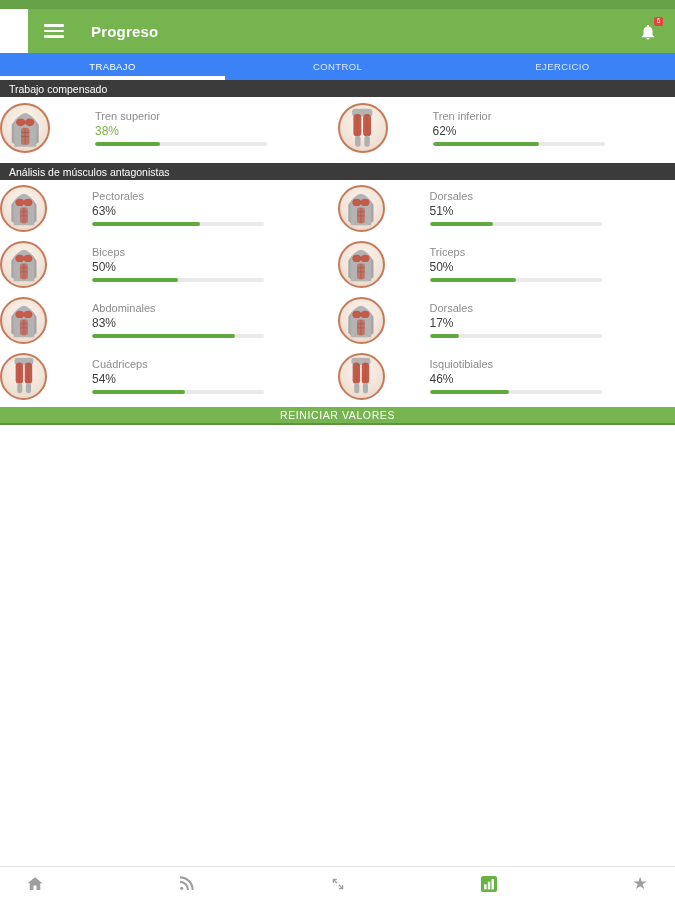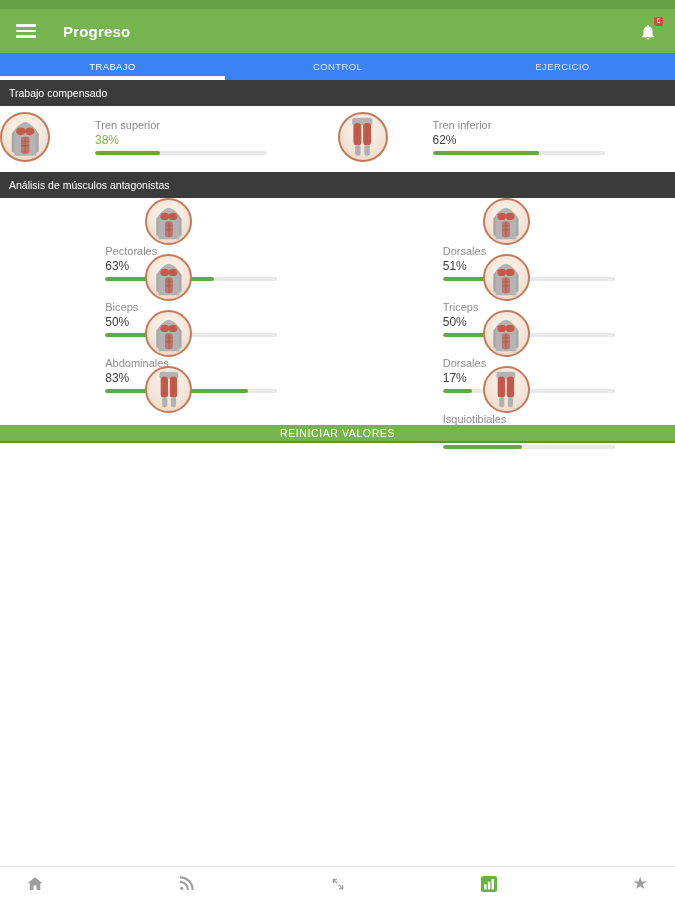--- a/index.html
+++ b/index.html
@@ -6,21 +6,21 @@
   * { box-sizing:border-box; }
   .app {
     width:675px; height:900px; margin:0 auto; background:#fff;
     font-family:"Liberation Sans","DejaVu Sans",sans-serif;
     display:flex; flex-direction:column; position:relative; overflow:hidden;
   }
   
   .statusbar { height:9px; background:#67a248; flex:0 0 auto; }
   .appbar {
     height:44px; background:#76b44f; display:flex; align-items:center;
-    padding:0 16px; flex:0 0 auto;
+    padding:0 16px; flex:0 0 auto;margin-left:28px;
   }
   .menu-btn { width:20px; display:flex; flex-direction:column; gap:3px; cursor:pointer; }
   .menu-btn span { display:block; height:2.4px; background:#fff; border-radius:1px; opacity:.95; }
   .appbar-title { color:#fff; font-size:15px; font-weight:bold; letter-spacing:.2px; margin-left:27px; }
   .appbar-spacer { flex:1; }
   .bell-wrap { position:relative; width:20px; height:20px; cursor:pointer; }
   .bell-wrap svg { width:18px; height:18px; display:block; margin-top:2px; }
   .badge {
     position:absolute; top:-4px; right:-4px; min-width:9px; height:9px;
     background:#e5443c; border-radius:2px; color:#fff; font-size:6.5px;
@@ -32,27 +32,27 @@
     color:rgba(255,255,255,.82); font-size:9.5px; letter-spacing:.4px;
     position:relative; cursor:pointer; text-transform:uppercase;
   }
   .tab.active { color:#fff; }
   .tab.active::after {
     content:""; position:absolute; left:0; right:0; bottom:0; height:4px; background:#fff;
   }
   
   .sec-head {
     background:#3b3b3b; color:#fff; font-size:10.5px; height:17px;
-    display:flex; align-items:center; padding:13px 9px; flex:0 0 auto;
+    display:flex; align-items:center; padding:0 9px; flex:0 0 auto;
   }
   .sec-head.second { margin-top:4px; }
   
   .grid { display:grid; grid-template-columns:1fr 1fr; flex:0 0 auto; }
   .grid.comp .item { height:62px; }
-  .grid.antag .item { height:56px;flex-direction:column; }
+  .grid.antag .item { height:56px; }
   .item { display:flex; align-items:center; }
   .micon {
     width:50px; height:50px; border-radius:50%; border:2px solid #c57a58;
     background:radial-gradient(circle at 50% 35%, #fdf6ef 0%, #efdfd2 70%, #e3cbb9 100%);
     overflow:hidden; flex:0 0 auto; display:flex; align-items:center; justify-content:center;
   }
   .grid.antag .micon { width:47px; height:47px; }
   .micon svg { width:88%; height:88%; display:block; }
   .mcol { width:172px; margin-left:45px; }
   .mname { font-size:11px; color:#8c8c8c; }
@@ -256,20 +256,27 @@
           </div>
       </div>
     </div>
 
     <div class="item">
       <div class="micon">
           <svg>
             <use href="#ic-legs"></use>
           </svg>
         </div>
+      <div class="mcol">
+        <div class="mname">Cuádriceps</div>
+        <div class="mpct">54%</div>
+        <div class="mbar">
+            <div class="mfill" style="width: 54%;"></div>
+          </div>
+      </div>
     </div>
     <div class="item">
       <div class="micon">
           <svg>
             <use href="#ic-legs"></use>
           </svg>
         </div>
       <div class="mcol">
         <div class="mname">Isquiotibiales</div>
         <div class="mpct">46%</div>

